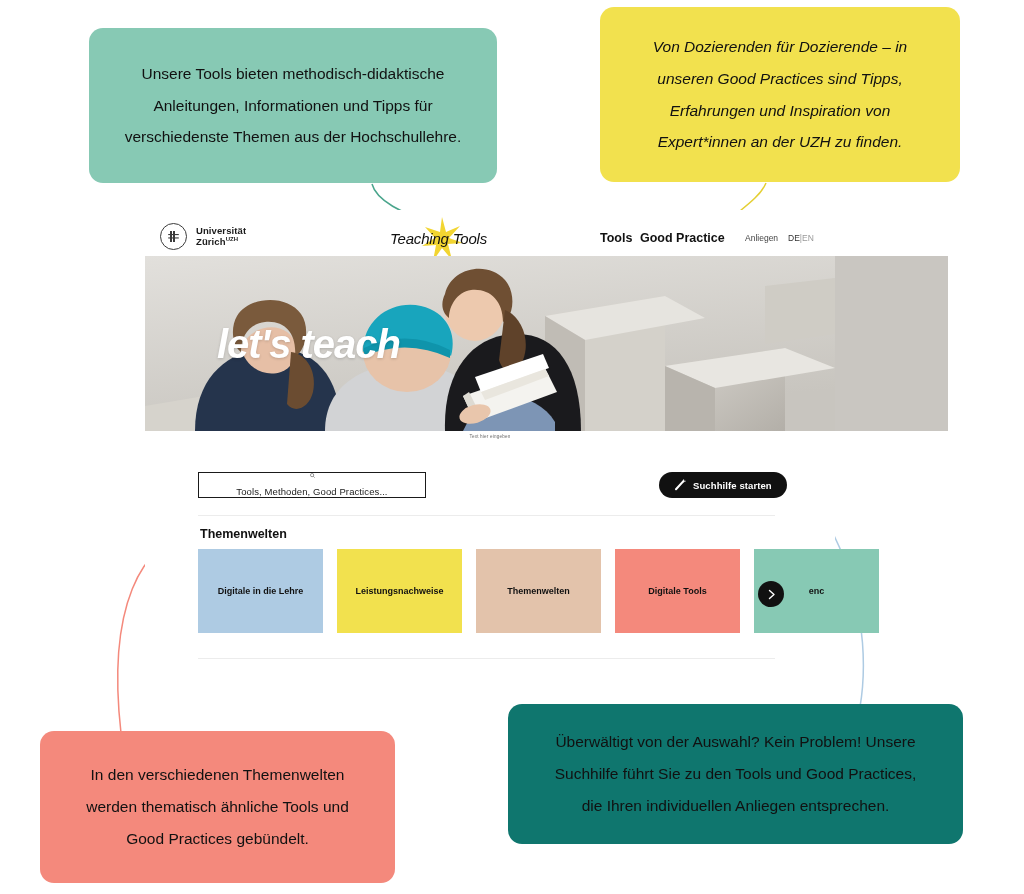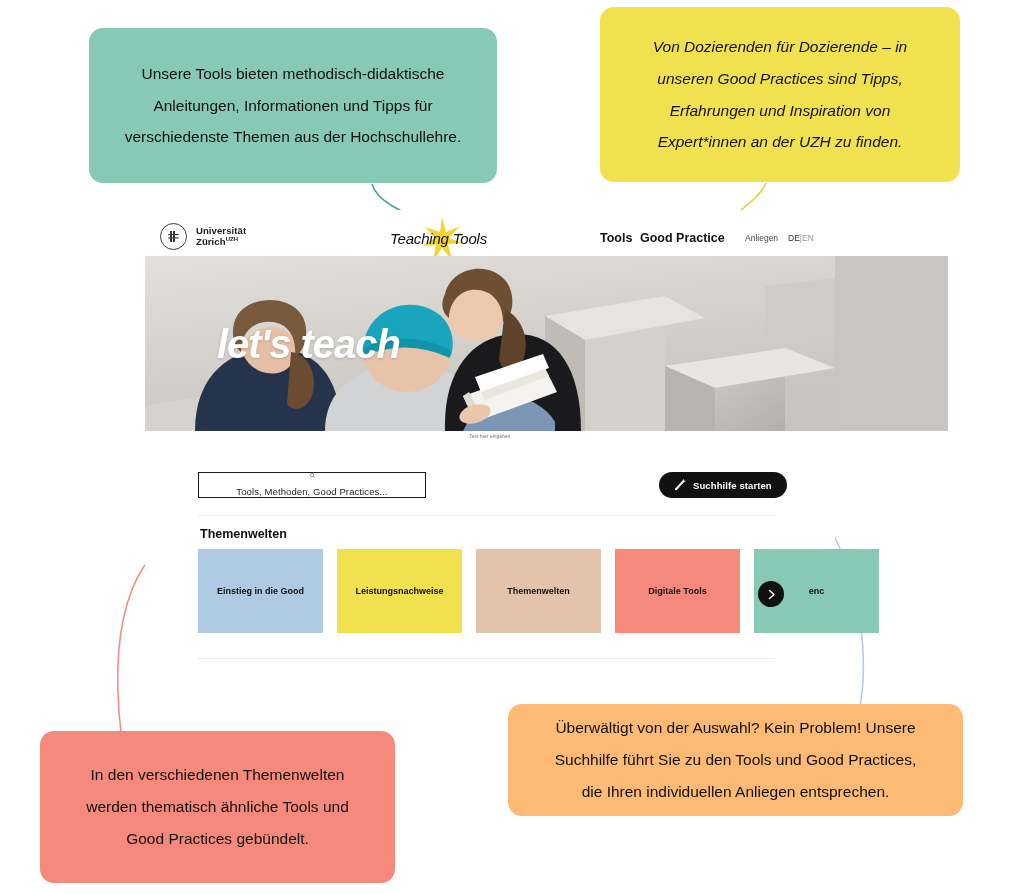--- a/index.html
+++ b/index.html
@@ -25,21 +25,21 @@
     text-align:center;
     color:#111111;
     font-size:15.5px;
     line-height:2.05;
     padding:14px 22px;
   }
   .callout span{display:block;}
   #callout-tools{left:46px;top:28px;width:408px;height:155px;background:#87c9b4;margin-left:43px;}
   #callout-goodpractice{left:600px;top:7px;width:360px;height:175px;background:#f2e14e;font-style:italic;}
   #callout-themenwelten{left:40px;top:731px;width:355px;height:152px;background:#f4897c;}
-  #callout-suchhilfe{left:508px;top:704px;width:455px;height:112px;background:#fdba74;}
+  #callout-suchhilfe{left:508px;top:704px;width:455px;height:140px;background:#0f766e;}
 
   
   #site{position:absolute;left:145px;top:210px;width:690px;height:460px;background:#ffffff;}
 
   
   #site-header{position:relative;height:48px;}
   #logo-block{position:absolute;left:15px;top:13px;display:flex;align-items:center;gap:9px;}
   .uzh-seal{width:25px;height:25px;border:1.2px solid #3b3b3b;border-radius:50%;
             display:flex;align-items:center;justify-content:center;flex:0 0 auto;}
   .uzh-seal svg{display:block;}
@@ -242,21 +242,21 @@
         <span id="suchhilfe-label">Suchhilfe starten</span>
       </div>
     </div>
 
     <div id="divider-top"></div>
 
     <div id="themenwelten-heading">Themenwelten</div>
 
     <div id="cards">
       <div class="card" style="background:#aecbe3;">
-        <span class="card-label">Einstieg in die Good</span>
+        <span class="card-label">Digitale in die Lehre</span>
       </div>
       <div class="card" style="background:#f2e14e;">
         <span class="card-label">Leistungsnachweise</span>
       </div>
       <div class="card" style="background:#e3c3ab;">
         <span class="card-label">Themenwelten</span>
       </div>
       <div class="card" style="background:#f4897c;">
         <span class="card-label">Digitale Tools</span>
       </div>

